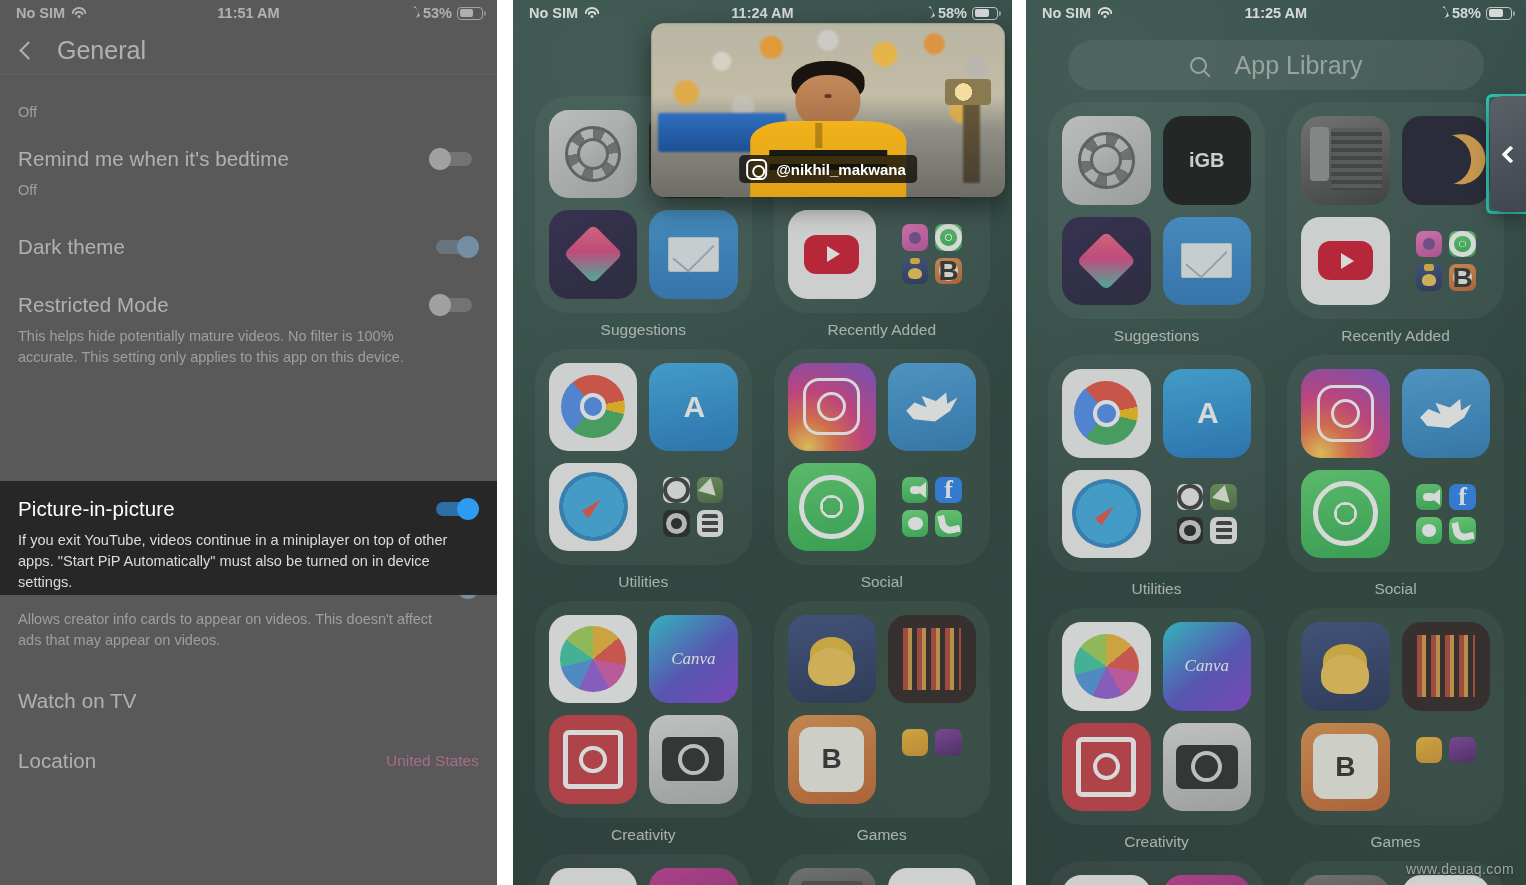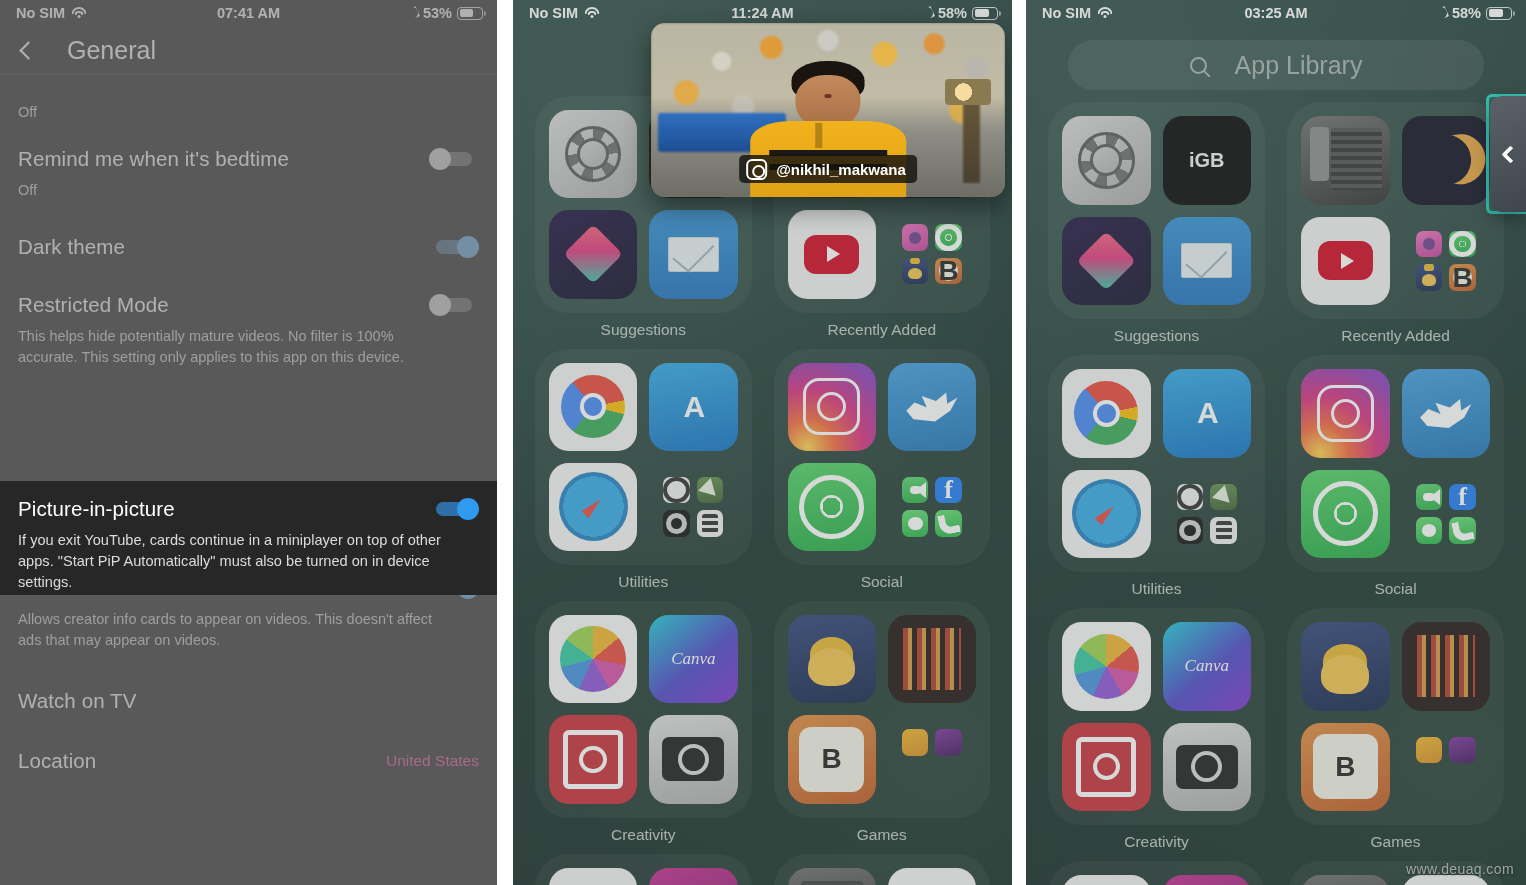--- a/index.html
+++ b/index.html
@@ -46,21 +46,21 @@
           box-shadow: 4px 1px 0 0 #fff; background: transparent;
           clip-path: inset(0 0 0 0); transform: rotate(-25deg); }
   .battery { display: inline-block; width: 26px; height: 13px; border: 1.6px solid rgba(255,255,255,.85);
              border-radius: 4px; position: relative; }
   .battery::after { content: ""; position: absolute; right: -4px; top: 3.5px; width: 2.2px; height: 5px;
                     background: rgba(255,255,255,.6); border-radius: 0 2px 2px 0; }
   .battery > span { position: absolute; left: 1.5px; top: 1.5px; bottom: 1.5px; background: #fff; border-radius: 2px; }
 
   
   #panel-settings .content { position: relative; z-index: 5; color: #fff; }
-  .navbar { height: 48px; display: flex; align-items: center; gap: 32px; padding: 0 18px; }
+  .navbar { height: 48px; display: flex; align-items: center; gap: 22px; padding: 0 18px; }
   .back-chevron { width: 13px; height: 13px; border-left: 2.6px solid #fff; border-bottom: 2.6px solid #fff;
                   transform: rotate(45deg); margin-left: 4px; }
   .nav-title { font-size: 25px; }
   .nav-divider { height: 1px; background: rgba(255,255,255,0.10); }
 
   .row { padding: 18px 18px 0 18px; position: relative; }
   .row-main { display: flex; align-items: center; justify-content: space-between; gap: 14px; }
   .row-title { font-size: 20.5px; color: #fff; letter-spacing: .1px; }
   .row-value { font-size: 15.5px; color: #ec4899; white-space: nowrap; }
   .row-sub { font-size: 14.5px; color: #cfcfcf; margin-top: 9px; line-height: 1.45; max-width: 430px; }
@@ -313,21 +313,21 @@
 
       <div class="statusbar">
         <span class="sb-left">
           <span>No SIM</span>
           <span class="wifi">
               <i></i>
               <i></i>
               <i></i>
             </span>
         </span>
-        <span class="sb-center">07:41 AM</span>
+        <span class="sb-center">11:51 AM</span>
         <span class="sb-right">
           <span class="moon"></span>
           <span>53%</span>
           <span class="battery">
               <span style="width:13px"></span>
             </span>
         </span>
       </div>
 
       <div class="navbar">
@@ -410,21 +410,21 @@
     <div class="veil"></div>
 
     <div class="spotlight" id="pip-spotlight" style="top:481px;height:114px">
       <div class="row-main">
         <span class="row-title">Picture-in-picture</span>
         <span class="toggle on bright">
             <span class="track"></span>
             <span class="knob"></span>
           </span>
       </div>
-      <div class="row-sub">If you exit YouTube, cards continue in a miniplayer on top of other apps. "Start PiP Automatically" must also be turned on in device settings.</div>
+      <div class="row-sub">If you exit YouTube, videos continue in a miniplayer on top of other apps. "Start PiP Automatically" must also be turned on in device settings.</div>
     </div>
   </div>
 
   <div class="panel" id="panel-pip">
     <div class="hs-bg"></div>
 
     <div class="hs-content">
       <div class="statusbar">
         <span class="sb-left">
           <span>No SIM</span>
@@ -578,21 +578,21 @@
     <div class="hs-content">
       <div class="statusbar">
         <span class="sb-left">
           <span>No SIM</span>
           <span class="wifi">
               <i></i>
               <i></i>
               <i></i>
             </span>
         </span>
-        <span class="sb-center">03:25 AM</span>
+        <span class="sb-center">11:25 AM</span>
         <span class="sb-right">
           <span class="moon"></span>
           <span>58%</span>
           <span class="battery">
               <span style="width:14px"></span>
             </span>
         </span>
       </div>
 
       <div class="searchpill">

